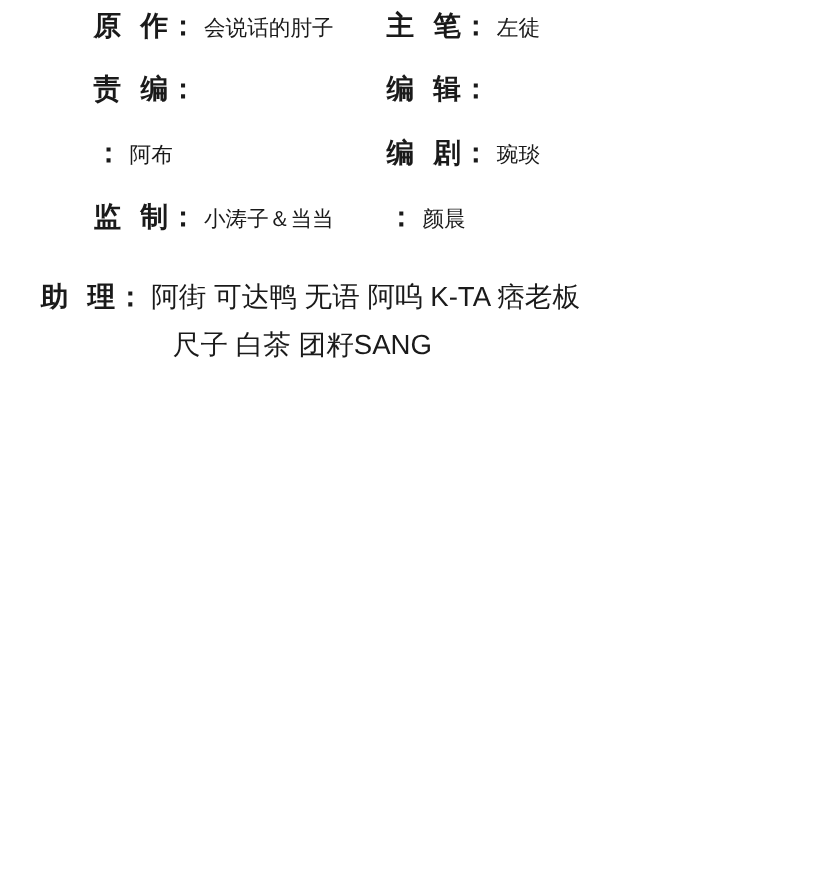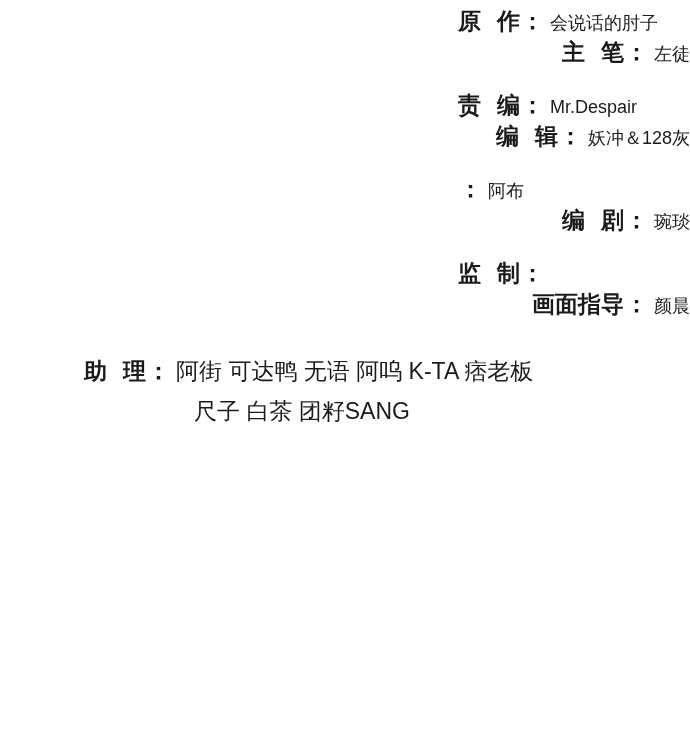--- a/index.html
+++ b/index.html
@@ -12,23 +12,22 @@
     height: 740px;
     font-family: "Liberation Sans", "DejaVu Sans", sans-serif;
     color: #1a1a1a;
     overflow: hidden;
   }
   .credits {
     padding-top: 6px;
   }
   .credit-row {
     display: flex;
-    align-items: flex-end;
+    align-items: center;
     margin-bottom: 22px;
-    flex-direction: column;
   }
   .credit-col {
     display: flex;
     align-items: baseline;
   }
   .credit-col.left {
     width: 310px;
     padding-left: 78px;
     box-sizing: border-box;
   }
@@ -54,21 +53,21 @@
     font-size: 18px;
     font-weight: 400;
     white-space: nowrap;
     padding-left: 4px;
   }
   
   .assist-row {
     display: flex;
     align-items: baseline;
     margin-top: 36px;
-    padding-left: 84px;
+    padding-left: 34px;
   }
   .assist-values {
     display: flex;
     flex-direction: column;
     padding-left: 4px;
   }
   .assist-values .line {
     font-size: 23px;
     white-space: nowrap;
     line-height: 1.0;
@@ -93,48 +92,46 @@
       <span class="label"><span>主</span><span class="sp"></span><span>笔</span></span>
       <span class="colon">：</span>
       <span class="value">左徒</span>
     </div>
   </div>
 
   <div class="credit-row">
     <div class="credit-col left">
       <span class="label"><span>责</span><span class="sp"></span><span>编</span></span>
       <span class="colon">：</span>
-      <span class="value">Mr.Despair</span>
     </div>
     <div class="credit-col right">
       <span class="label"><span>编</span><span class="sp"></span><span>辑</span></span>
       <span class="colon">：</span>
-      <span class="value">妖冲＆128灰</span>
     </div>
   </div>
 
   <div class="credit-row">
     <div class="credit-col left">
       <span class="colon">：</span>
       <span class="value">阿布</span>
     </div>
     <div class="credit-col right">
       <span class="label"><span>编</span><span class="sp"></span><span>剧</span></span>
       <span class="colon">：</span>
       <span class="value">琬琰</span>
     </div>
   </div>
 
   <div class="credit-row">
     <div class="credit-col left">
       <span class="label"><span>监</span><span class="sp"></span><span>制</span></span>
       <span class="colon">：</span>
+      <span class="value">小涛子＆当当</span>
     </div>
     <div class="credit-col right">
-      <span class="label"><span>画面指导</span><span></span></span>
       <span class="colon">：</span>
       <span class="value">颜晨</span>
     </div>
   </div>
 
   <div class="assist-row">
     <span class="label"><span>助</span><span class="sp"></span><span>理</span></span>
     <span class="colon">：</span>
     <span class="assist-values">
       <span class="line">阿街 可达鸭 无语 阿呜 K-TA 痞老板</span>

